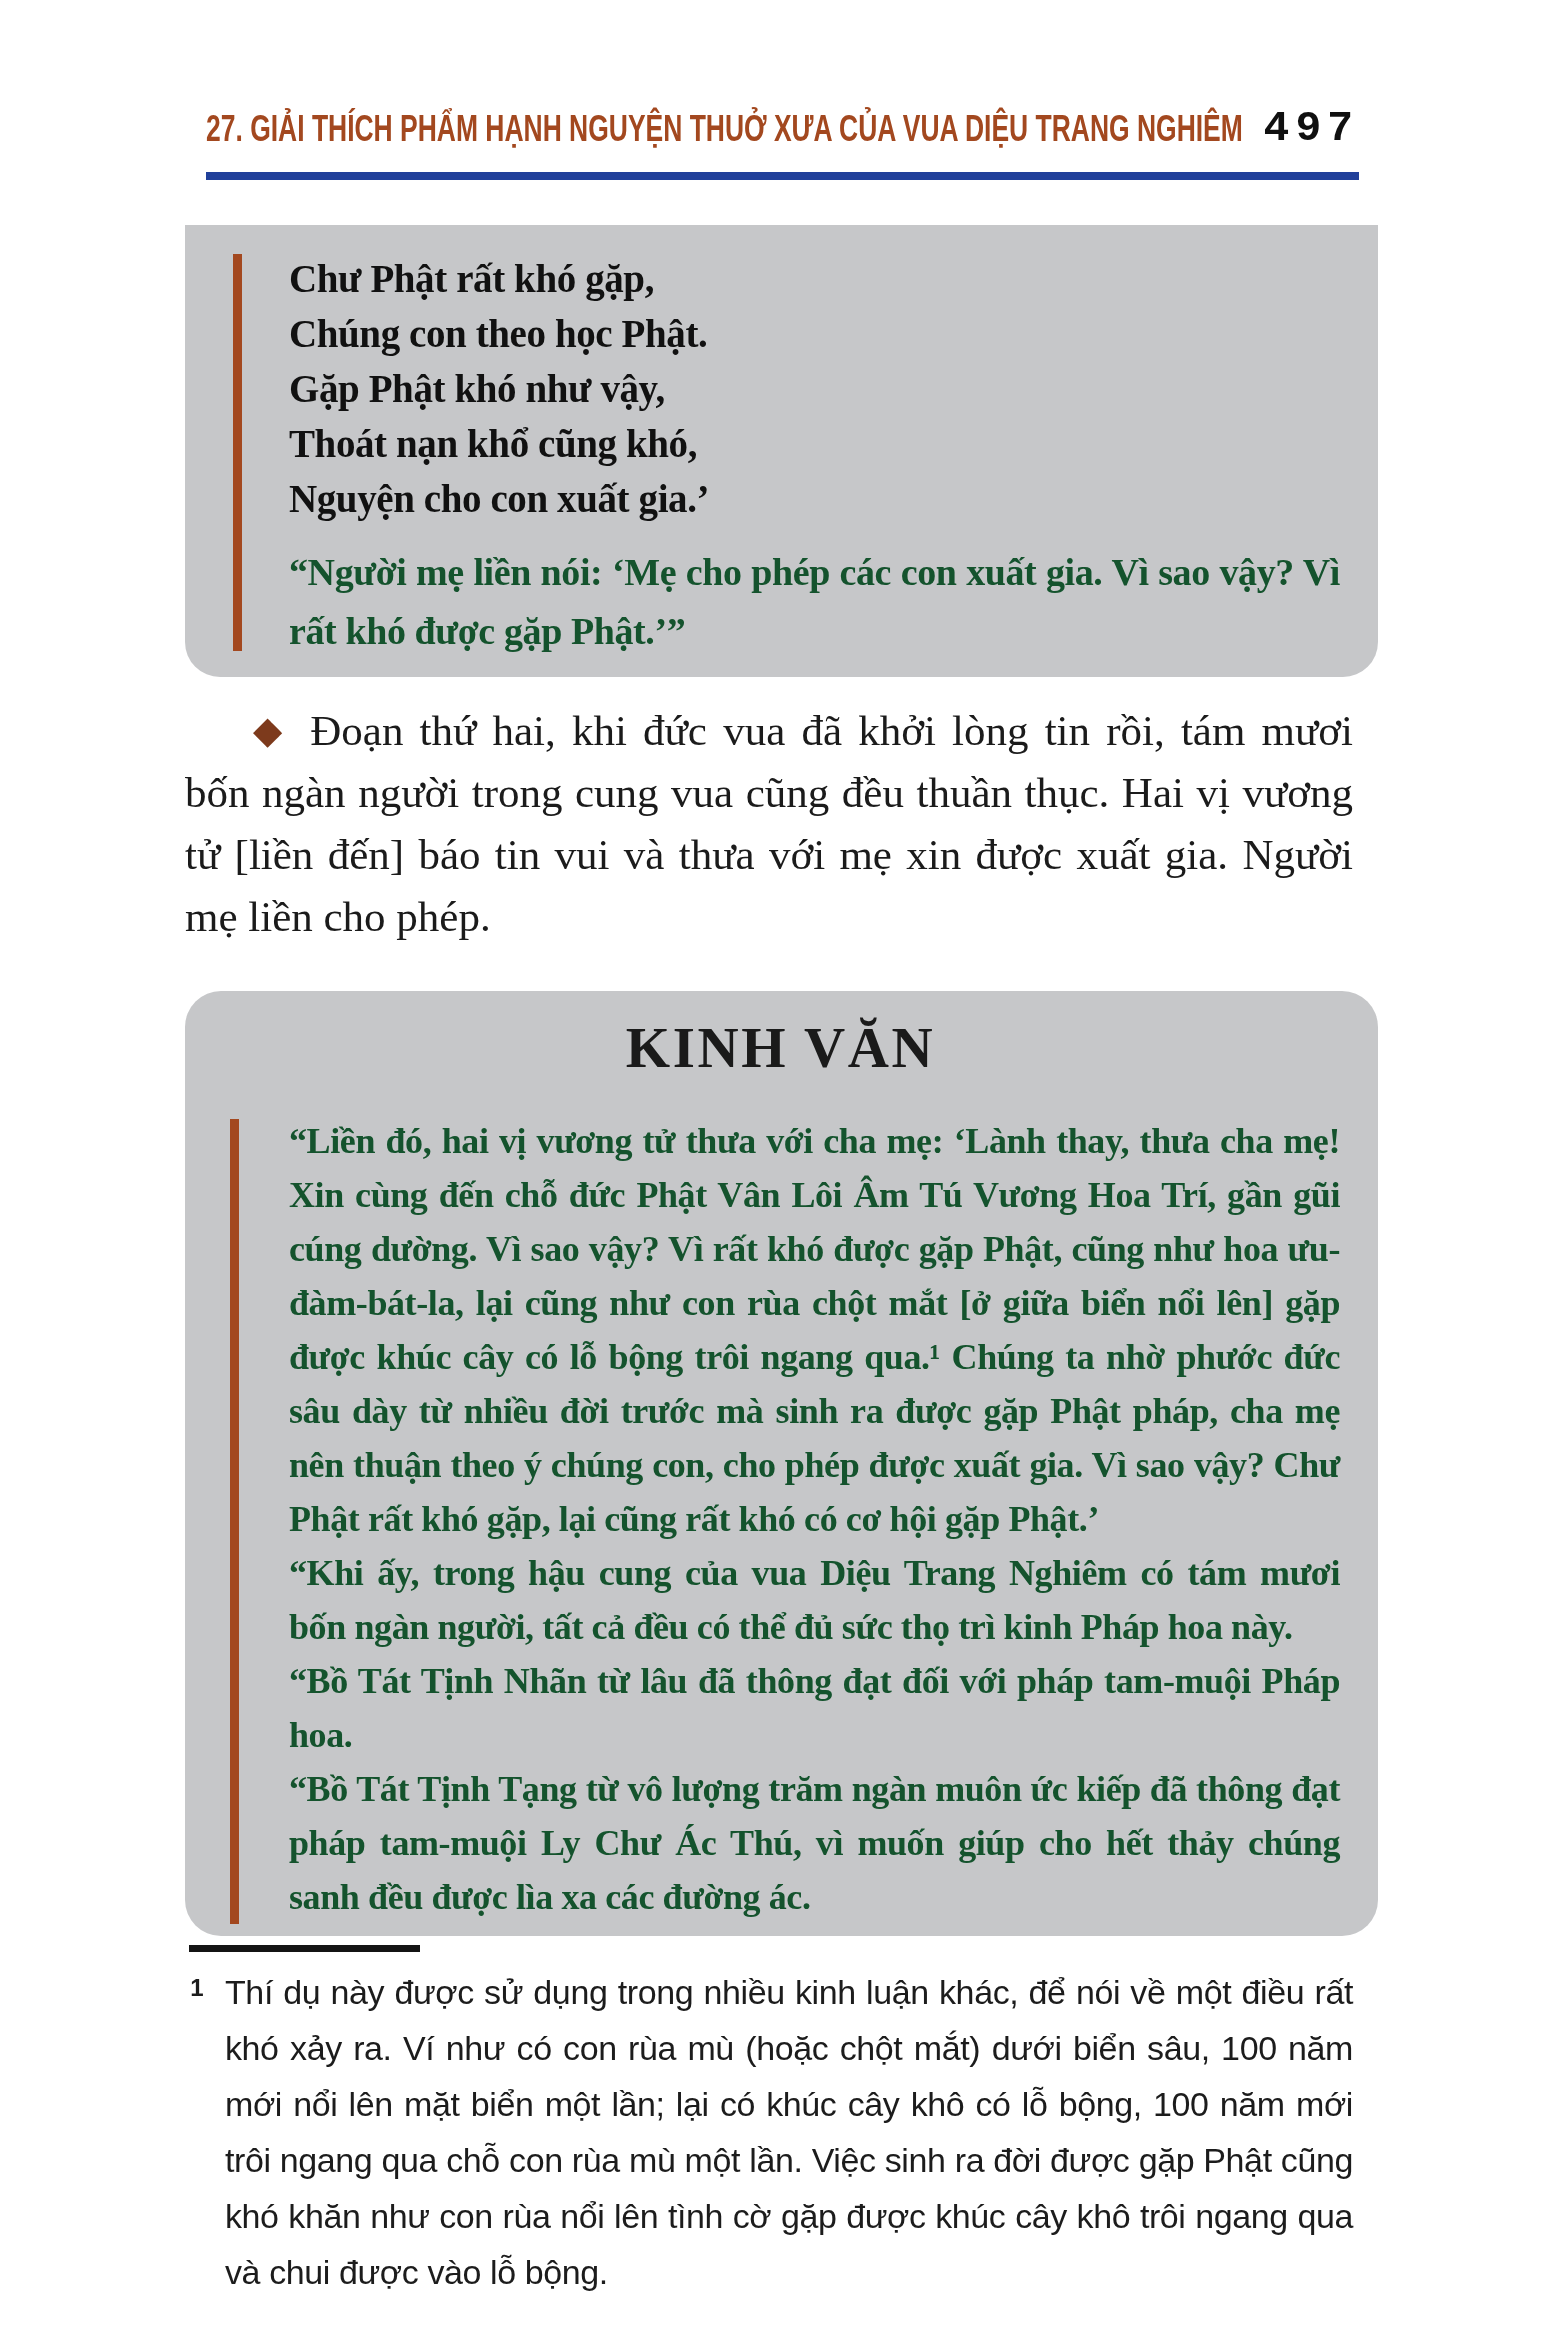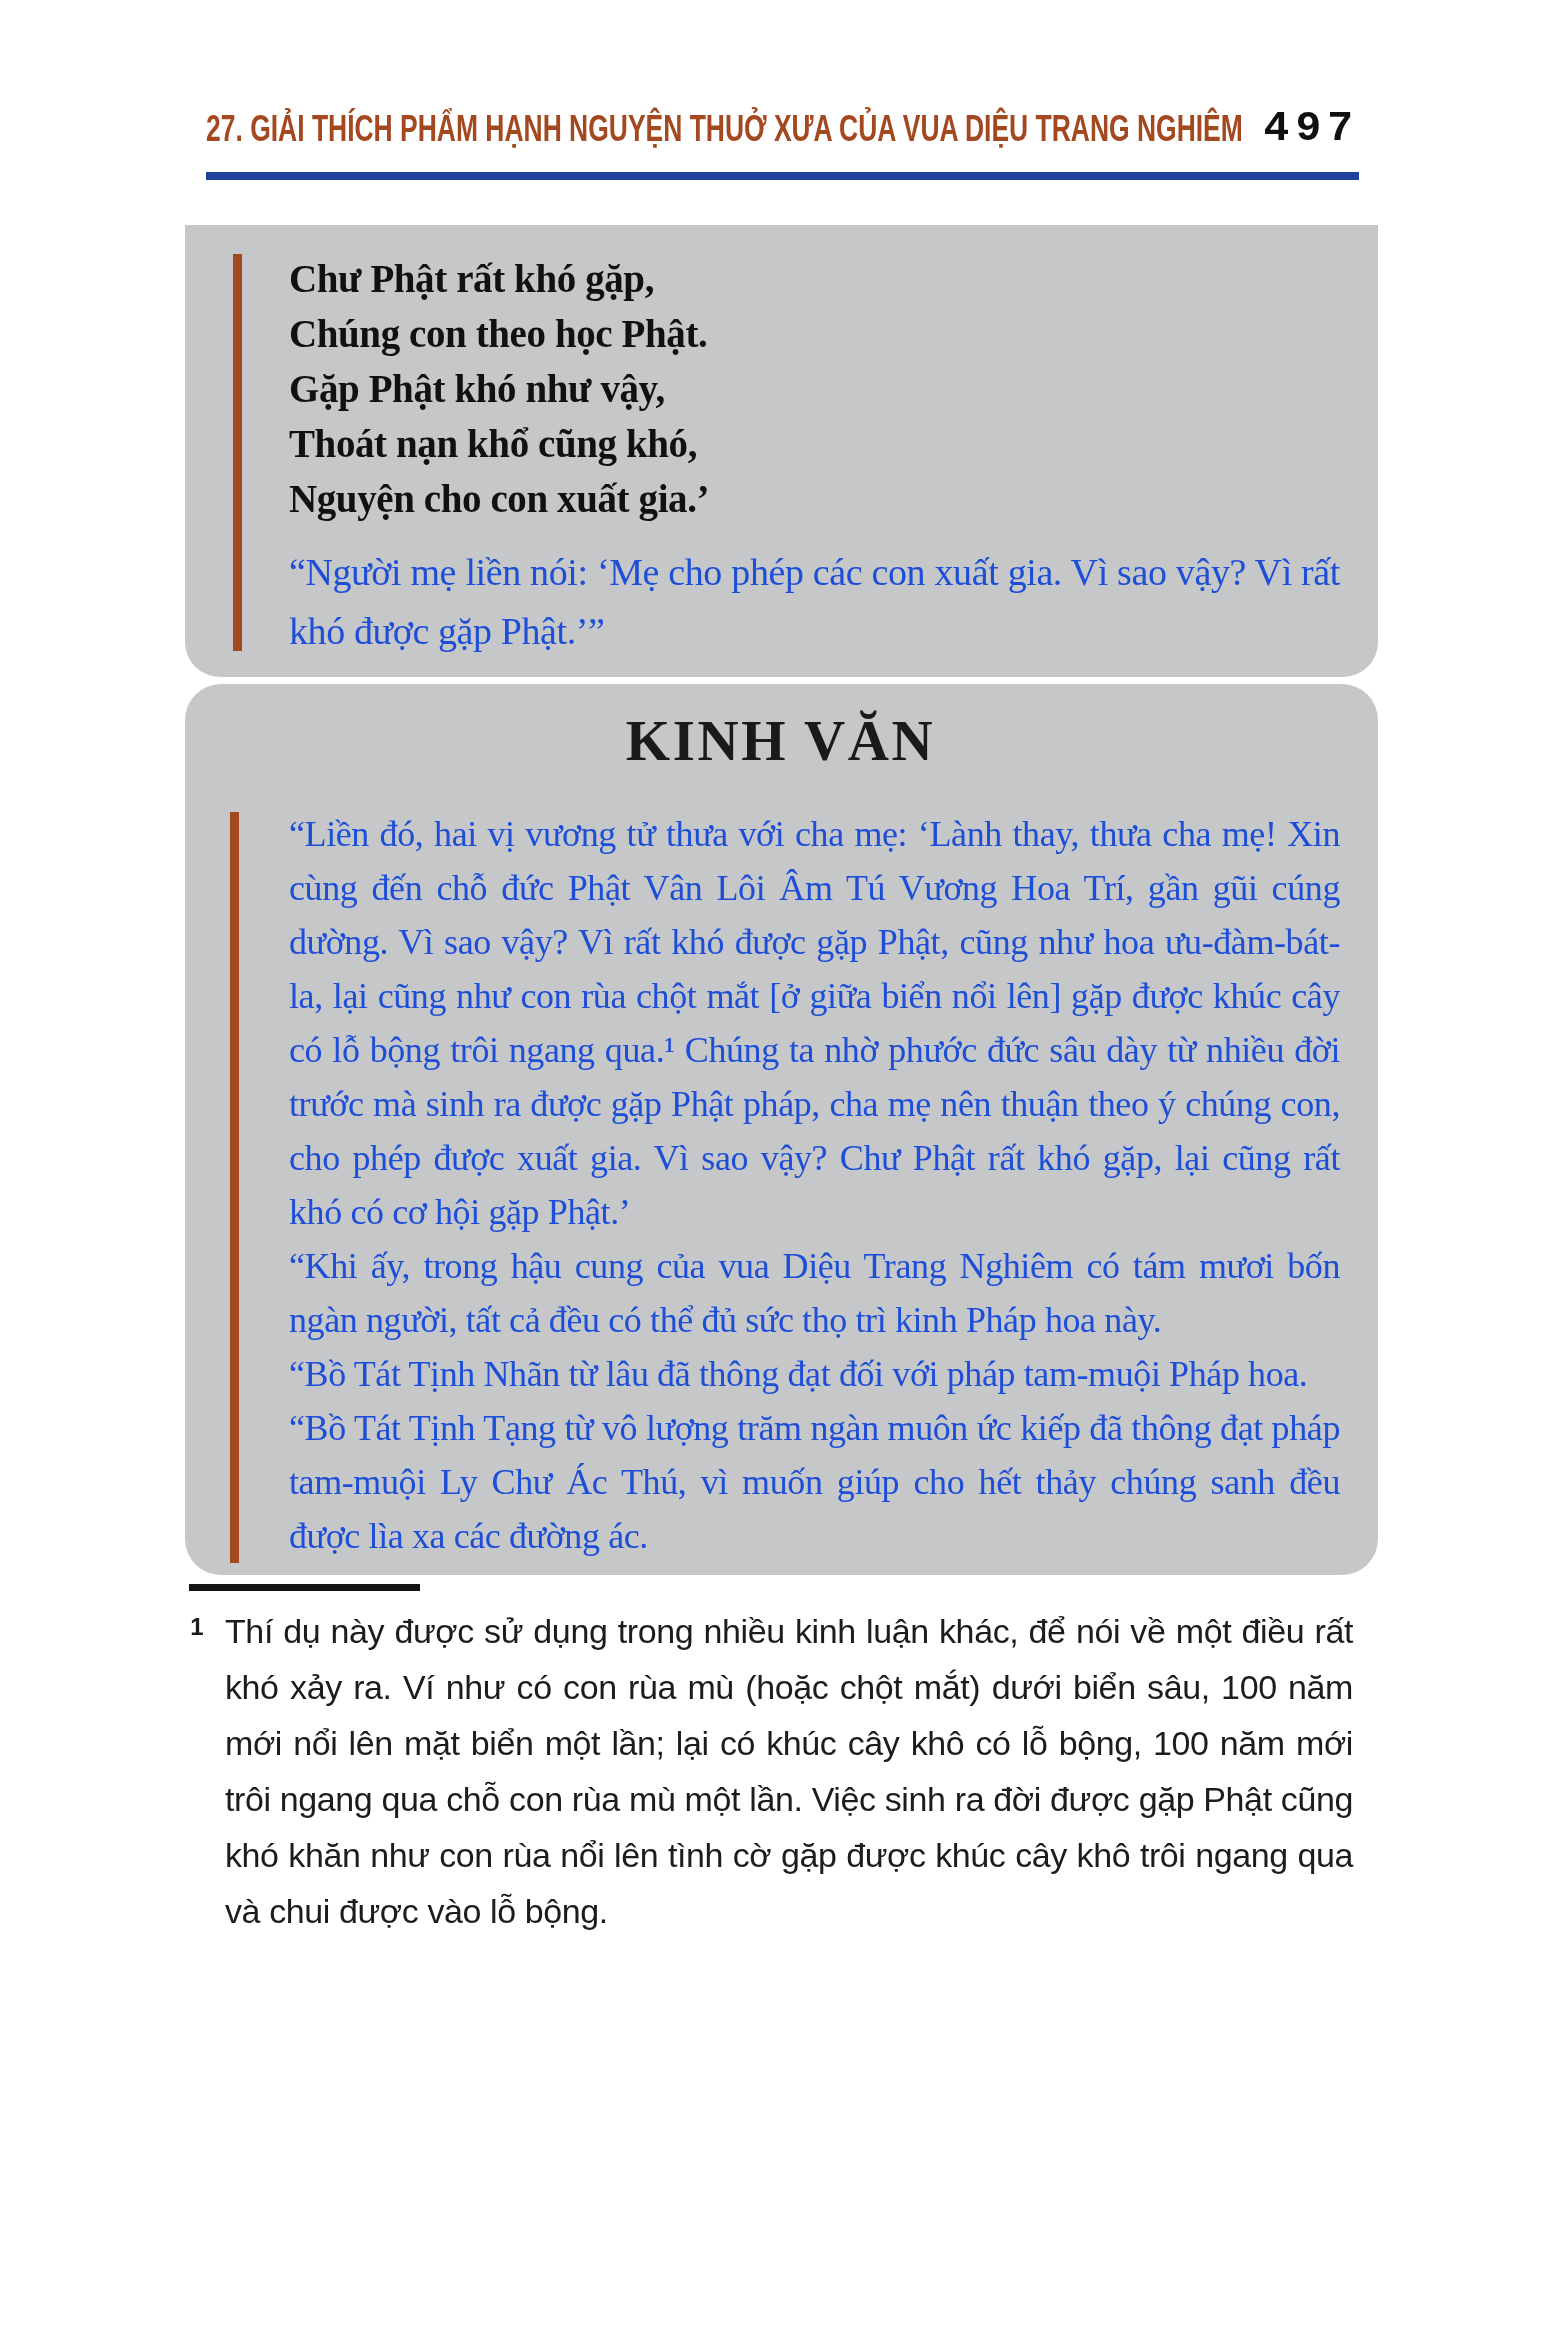--- a/index.html
+++ b/index.html
@@ -79,26 +79,26 @@
   .bar-kinhvan { left: 45px; top: 128px; bottom: 12px; }
 
   .verse-line {
     font-weight: bold;
     font-size: 39px;
     line-height: 55px;
     letter-spacing: -0.4px;
     color: #111;
   }
   .quote-par {
-    font-weight: normal;
+    font-weight: bold;
     font-size: 38px;
     line-height: 59px;
     letter-spacing: -0.4px;
     text-align: justify;
-    color: #1d4ed8;
+    color: #14532d;
     margin: 0;
   }
   .quote-box-top .quote-par { margin-top: 17.3px; }
 
   .kinhvan-heading {
     font-weight: bold;
     font-size: 57px;
     line-height: 56px;
     letter-spacing: 2.6px;
     text-align: center;
@@ -175,20 +175,21 @@
     <div>
       <div class="verse-line">Chư Phật rất khó gặp,</div>
       <div class="verse-line">Chúng con theo học Phật.</div>
       <div class="verse-line">Gặp Phật khó như vậy,</div>
       <div class="verse-line">Thoát nạn khổ cũng khó,</div>
       <div class="verse-line">Nguyện cho con xuất gia.’</div>
     </div>
     <p class="quote-par">“Người mẹ liền nói: ‘Mẹ cho phép các con xuất gia. Vì sao vậy? Vì rất khó được gặp Phật.’”</p>
   </div>
 
+  <p class="commentary"><span class="diamond-bullet">◆</span><span>Đoạn thứ hai, khi đức vua đã khởi lòng tin rồi, tám mươi bốn ngàn người trong cung vua cũng đều thuần thục. Hai vị vương tử [liền đến] báo tin vui và thưa với mẹ xin được xuất gia. Người mẹ liền cho phép.</span></p>
 
   <div class="quote-box quote-box-kinhvan">
     <div class="accent-bar bar-kinhvan"></div>
     <h2 class="kinhvan-heading">KINH VĂN</h2>
     <div class="kinhvan-body">
       <p class="quote-par">“Liền đó, hai vị vương tử thưa với cha mẹ: ‘Lành thay, thưa cha mẹ! Xin cùng đến chỗ đức Phật Vân Lôi Âm Tú Vương Hoa Trí, gần gũi cúng dường. Vì sao vậy? Vì rất khó được gặp Phật, cũng như hoa ưu-đàm-bát-la, lại cũng như con rùa chột mắt [ở giữa biển nổi lên] gặp được khúc cây có lỗ bộng trôi ngang qua.¹ Chúng ta nhờ phước đức sâu dày từ nhiều đời trước mà sinh ra được gặp Phật pháp, cha mẹ nên thuận theo ý chúng con, cho phép được xuất gia. Vì sao vậy? Chư Phật rất khó gặp, lại cũng rất khó có cơ hội gặp Phật.’</p>
       <p class="quote-par">“Khi ấy, trong hậu cung của vua Diệu Trang Nghiêm có tám mươi bốn ngàn người, tất cả đều có thể đủ sức thọ trì kinh Pháp hoa này.</p>
       <p class="quote-par">“Bồ Tát Tịnh Nhãn từ lâu đã thông đạt đối với pháp tam-muội Pháp hoa.</p>
       <p class="quote-par">“Bồ Tát Tịnh Tạng từ vô lượng trăm ngàn muôn ức kiếp đã thông đạt pháp tam-muội Ly Chư Ác Thú, vì muốn giúp cho hết thảy chúng sanh đều được lìa xa các đường ác.</p>
     </div>

